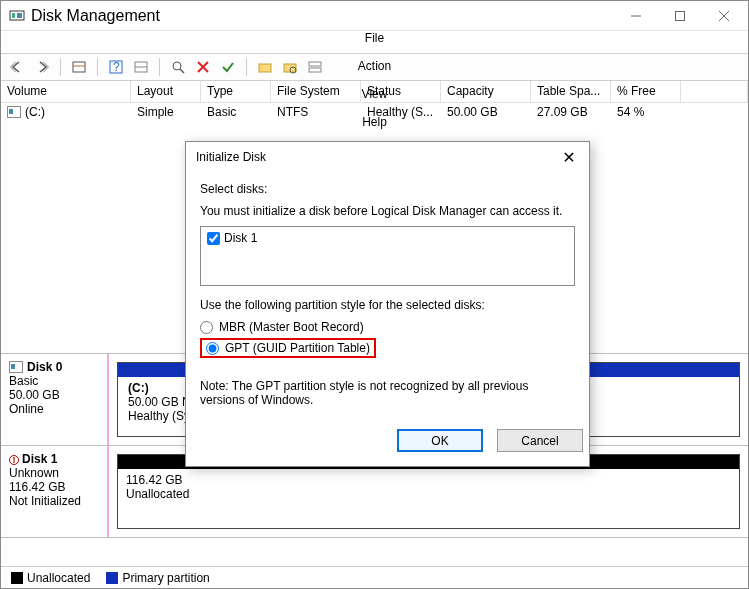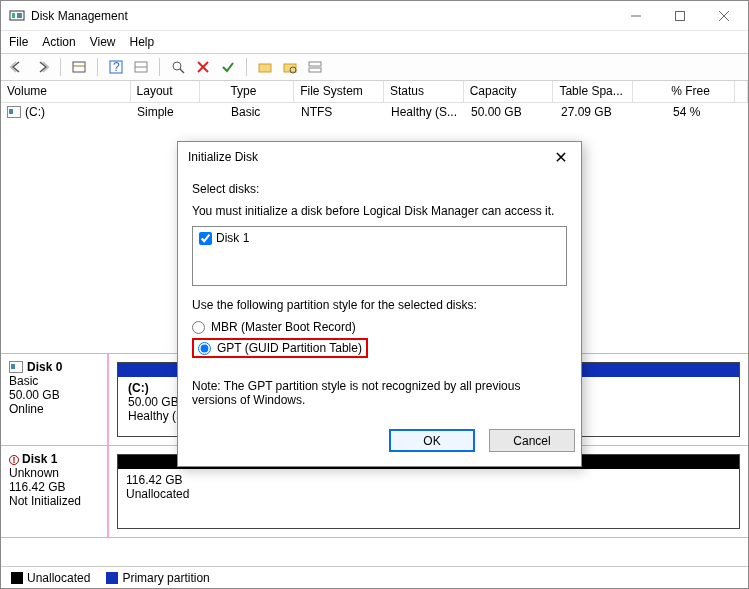--- a/index.html
+++ b/index.html
@@ -1,56 +1,56 @@
 <!DOCTYPE html>
 <html><head>
 <meta charset="utf-8">
 <style>
 *{box-sizing:border-box;margin:0;padding:0;font-family:"Segoe UI",Tahoma,sans-serif;font-size:12px;}
 body{width:749px;height:589px;background:#fff;border:1px solid #888;position:relative;overflow:hidden;}
 .titlebar{height:30px;display:flex;align-items:center;padding:0 2px 0 8px;border-bottom:1px solid #e5e5e5;}
 .titlebar .app-icon{width:16px;height:16px;margin-right:6px;}
-.titlebar .title{flex:1;font-size:12px;color:#000;}
+.titlebar .title{flex:1;font-size:16px;color:#000;}
 .winbtns{display:flex;height:100%;}
 .winbtn{width:44px;display:flex;align-items:center;justify-content:center;color:#555;}
 .winbtn svg{stroke:#666;}
-.menubar{height:22px;display:flex;align-items:center;padding:0 8px;gap:14px;font-size:12px;}
+.menubar{height:22px;display:flex;align-items:center;padding:0 8px;gap:14px;font-size:12px;flex-direction:column;}
 .menubar span{color:#000;}
 .toolbar{height:28px;border-top:1px solid #d0d0d0;border-bottom:1px solid #d0d0d0;display:flex;align-items:center;padding:0 6px;gap:5px;background:#fdfdfd;}
 .tb-sep{width:1px;height:18px;background:#ccc;margin:0 3px;}
 .tb-btn{width:20px;height:20px;display:flex;align-items:center;justify-content:center;}
 .listheader{height:22px;display:flex;background:#fff;border-bottom:1px solid #e0e0e0;}
 .listheader>div{border-right:1px solid #e0e0e0;padding:3px 6px;font-size:12px;color:#000;height:100%;}
 .col-volume{width:130px;}
 .col-layout{width:70px;}
-.col-type{width:70px;margin-left:24px;}
+.col-type{width:70px;}
 .col-fs{width:90px;}
 .col-status{width:80px;}
 .col-capacity{width:90px;}
 .col-free{width:80px;}
-.col-pfree{width:70px;margin-left:32px;}
+.col-pfree{width:70px;}
 .col-tail{flex:1;}
 .listrow{height:20px;display:flex;align-items:center;padding:0 0;}
 .listrow>div{padding:2px 6px;height:100%;font-size:12px;}
 .vol-icon{width:14px;height:12px;background:#fff;border:1px solid #888;display:inline-block;margin-right:4px;vertical-align:-2px;position:relative;}
 .vol-icon::before{content:"";position:absolute;left:1px;top:2px;width:4px;height:5px;background:#48a;}
 .listbody{height:250px;overflow:auto;}
 .diskgrid{border-top:1px solid #bfbfbf;}
 .diskrow{display:flex;border-bottom:1px solid #bfbfbf;}
 .diskhead{width:108px;border-right:2px solid #f9a8d4;padding:6px 8px;font-size:12px;background:#fff;}
 .diskhead .dname{font-weight:600;}
 .diskhead .red{width:10px;height:10px;border:1px solid #a00;border-radius:50%;display:inline-block;color:#a00;font-weight:700;font-size:9px;line-height:8px;text-align:center;margin-right:3px;}
 .diskbody{flex:1;padding:8px;display:flex;}
 .parttop{height:14px;background:#1030b8;}
 .partbox{border:1px solid #444;display:flex;flex-direction:column;}
 .h-hatch{background:repeating-linear-gradient(135deg,#888 0 1px,transparent 1px 5px);}
 .partlabel{padding:4px 8px;font-size:12px;background:#fff;}
 .legend{position:absolute;left:0;right:0;bottom:0;height:22px;border-top:1px solid #ccc;display:flex;align-items:center;gap:16px;padding:0 10px;font-size:12px;background:#fff;}
 .lg-sw{width:12px;height:12px;display:inline-block;margin-right:4px;vertical-align:-2px;}
-.dialog{position:absolute;left:176px;top:140px;width:405px;background:#fff;border:1px solid #888;box-shadow:3px 3px 12px rgba(0,0,0,0.25);}
+.dialog{position:absolute;left:184px;top:140px;width:405px;background:#fff;border:1px solid #888;box-shadow:3px 3px 12px rgba(0,0,0,0.25);}
 .dlg-title{height:30px;display:flex;align-items:center;padding:0 6px 0 10px;font-size:12px;}
 .dlg-title .t{flex:1;}
 .dlg-close{width:28px;text-align:center;font-size:16px;}
 .dlg-body{padding:10px 14px 4px;font-size:12px;color:#000;}
 .dlg-body p{margin-bottom:8px;}
 .disklist{border:1px solid #888;height:60px;padding:4px 6px;background:#fff;margin-bottom:12px;}
 .disklist label{display:flex;align-items:center;gap:4px;}
 .radio{display:flex;align-items:center;gap:6px;margin:4px 0;}
 .highlight{border:2px solid #e00000;display:inline-flex;align-items:center;gap:6px;padding:1px 4px;}
 .dlg-btns{display:flex;justify-content:flex-end;gap:14px;padding:10px 6px 14px;}

